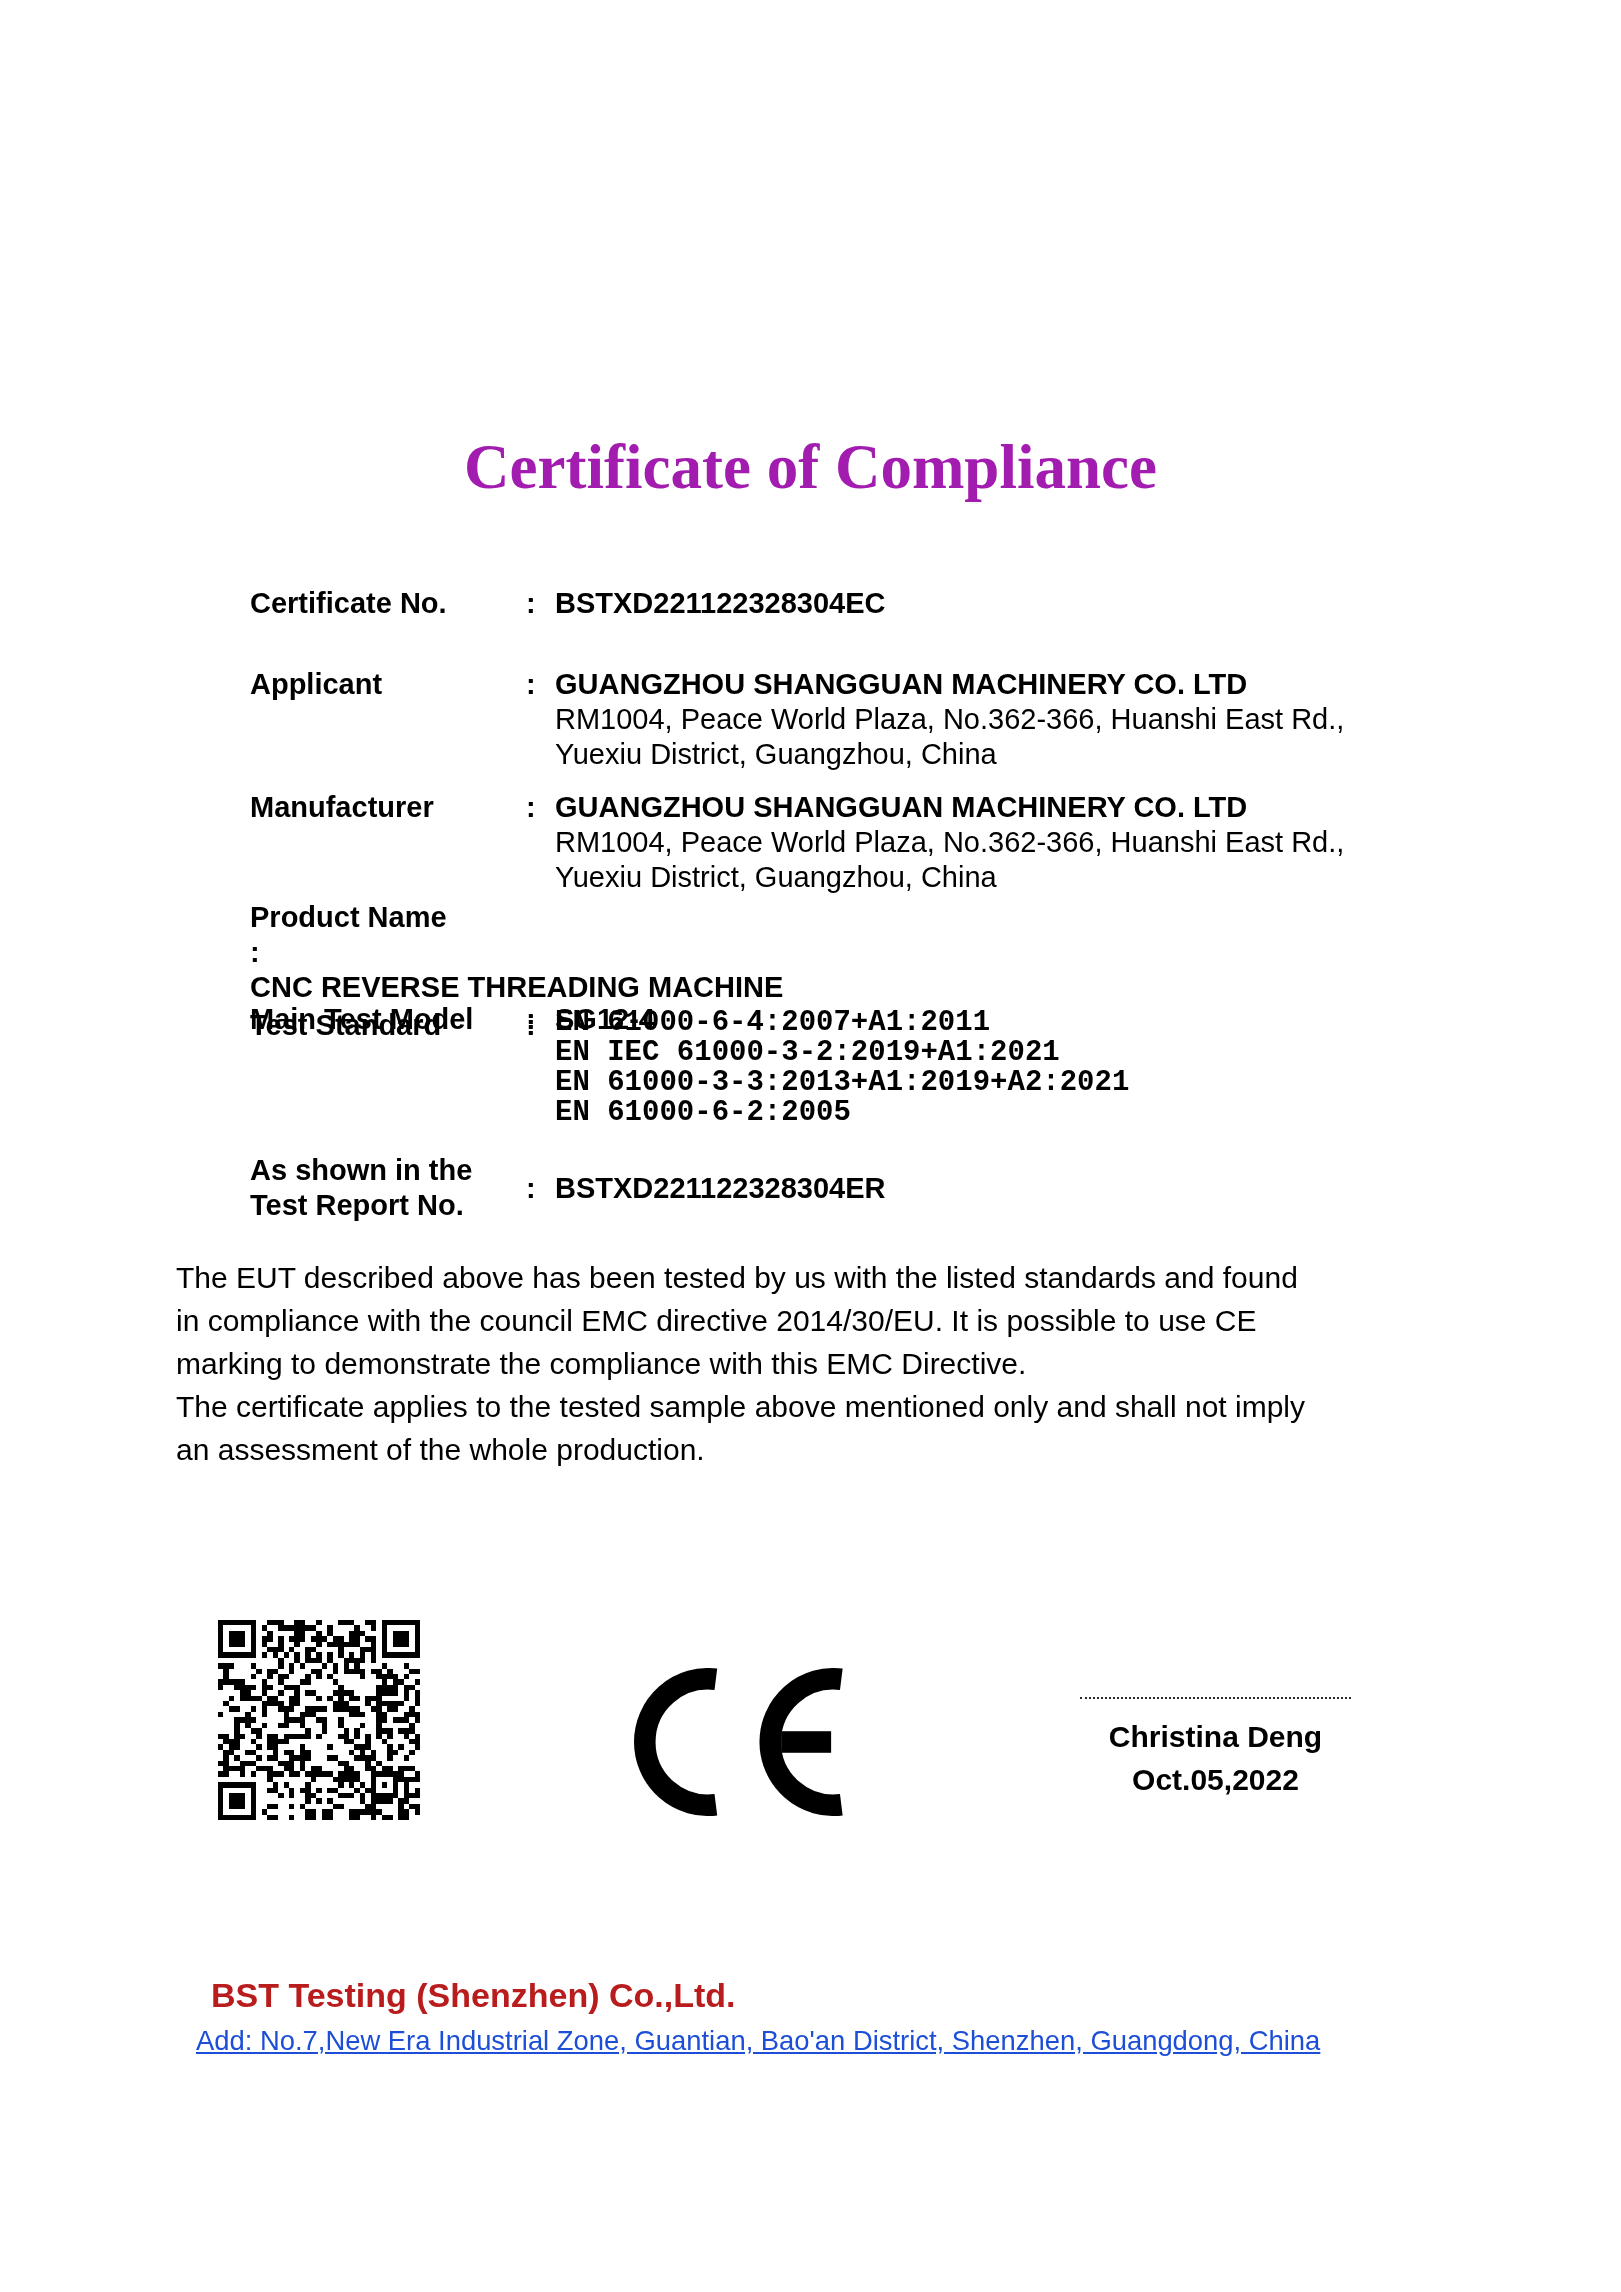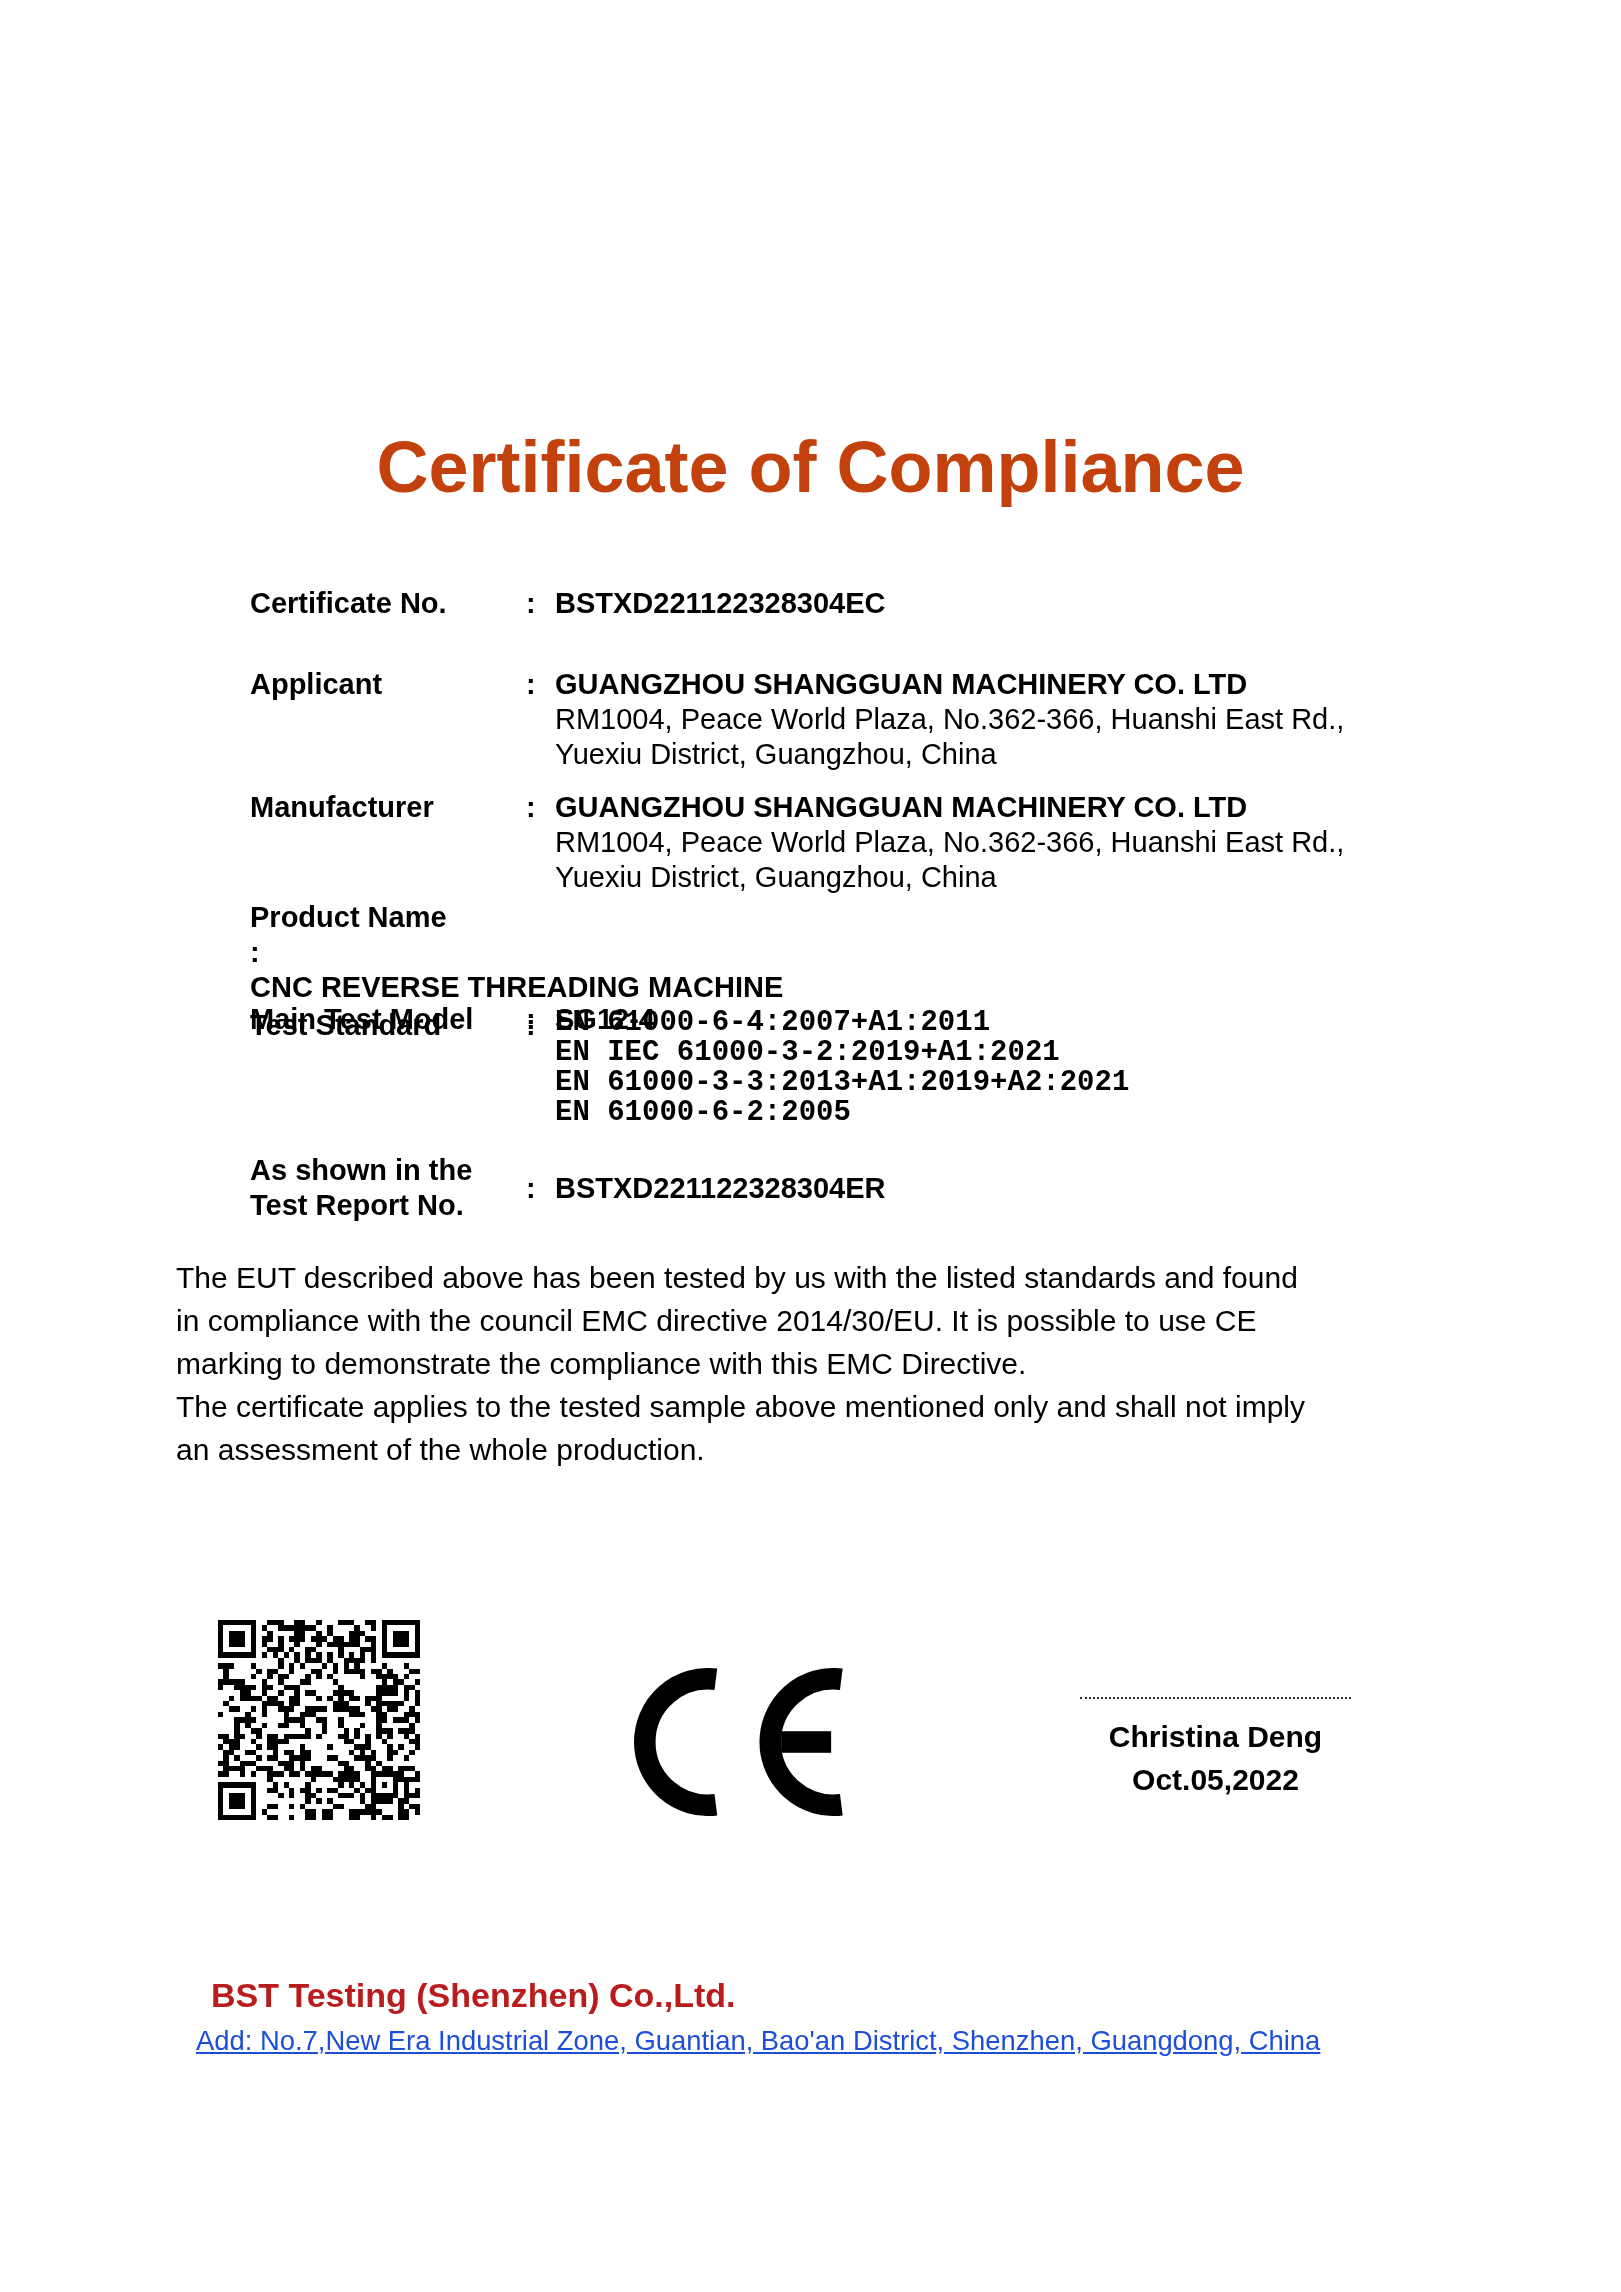--- a/index.html
+++ b/index.html
@@ -2,22 +2,22 @@
 <html><head>
 <meta charset="utf-8">
 <style>
   html,body{margin:0;padding:0;background:#ffffff;}
   .page{
     position:relative;width:1621px;height:2293px;background:#ffffff;overflow:hidden;
     font-family:"Liberation Sans","DejaVu Sans",sans-serif;color:#000;
   }
   .title{
     position:absolute;left:0;right:0;top:404px;text-align:center;
-    font-family:Liberation Sans, sans-serif;
-    font-weight:bold;font-size:72px;line-height:127px;color:#c2410c;
+    font-family:Liberation Serif, serif;
+    font-weight:bold;font-size:63px;line-height:127px;color:#a21caf;
     letter-spacing:0px;
   }
   .row{position:absolute;left:250px;display:flex;align-items:flex-start;}
   .row.center{align-items:center;}
   .lab{width:276px;font-weight:bold;font-size:29px;line-height:35px;white-space:pre-line;}
   .colon{width:29px;font-weight:bold;font-size:29px;line-height:35px;}
   .val{font-size:29px;line-height:35px;}
   .val .main{font-weight:bold;white-space:pre-line;}
   .val .addr{font-weight:normal;white-space:pre-line;}
   .val.standards{font-weight:bold;line-height:30px;white-space:pre-line;font-family:Liberation Mono, monospace;}

